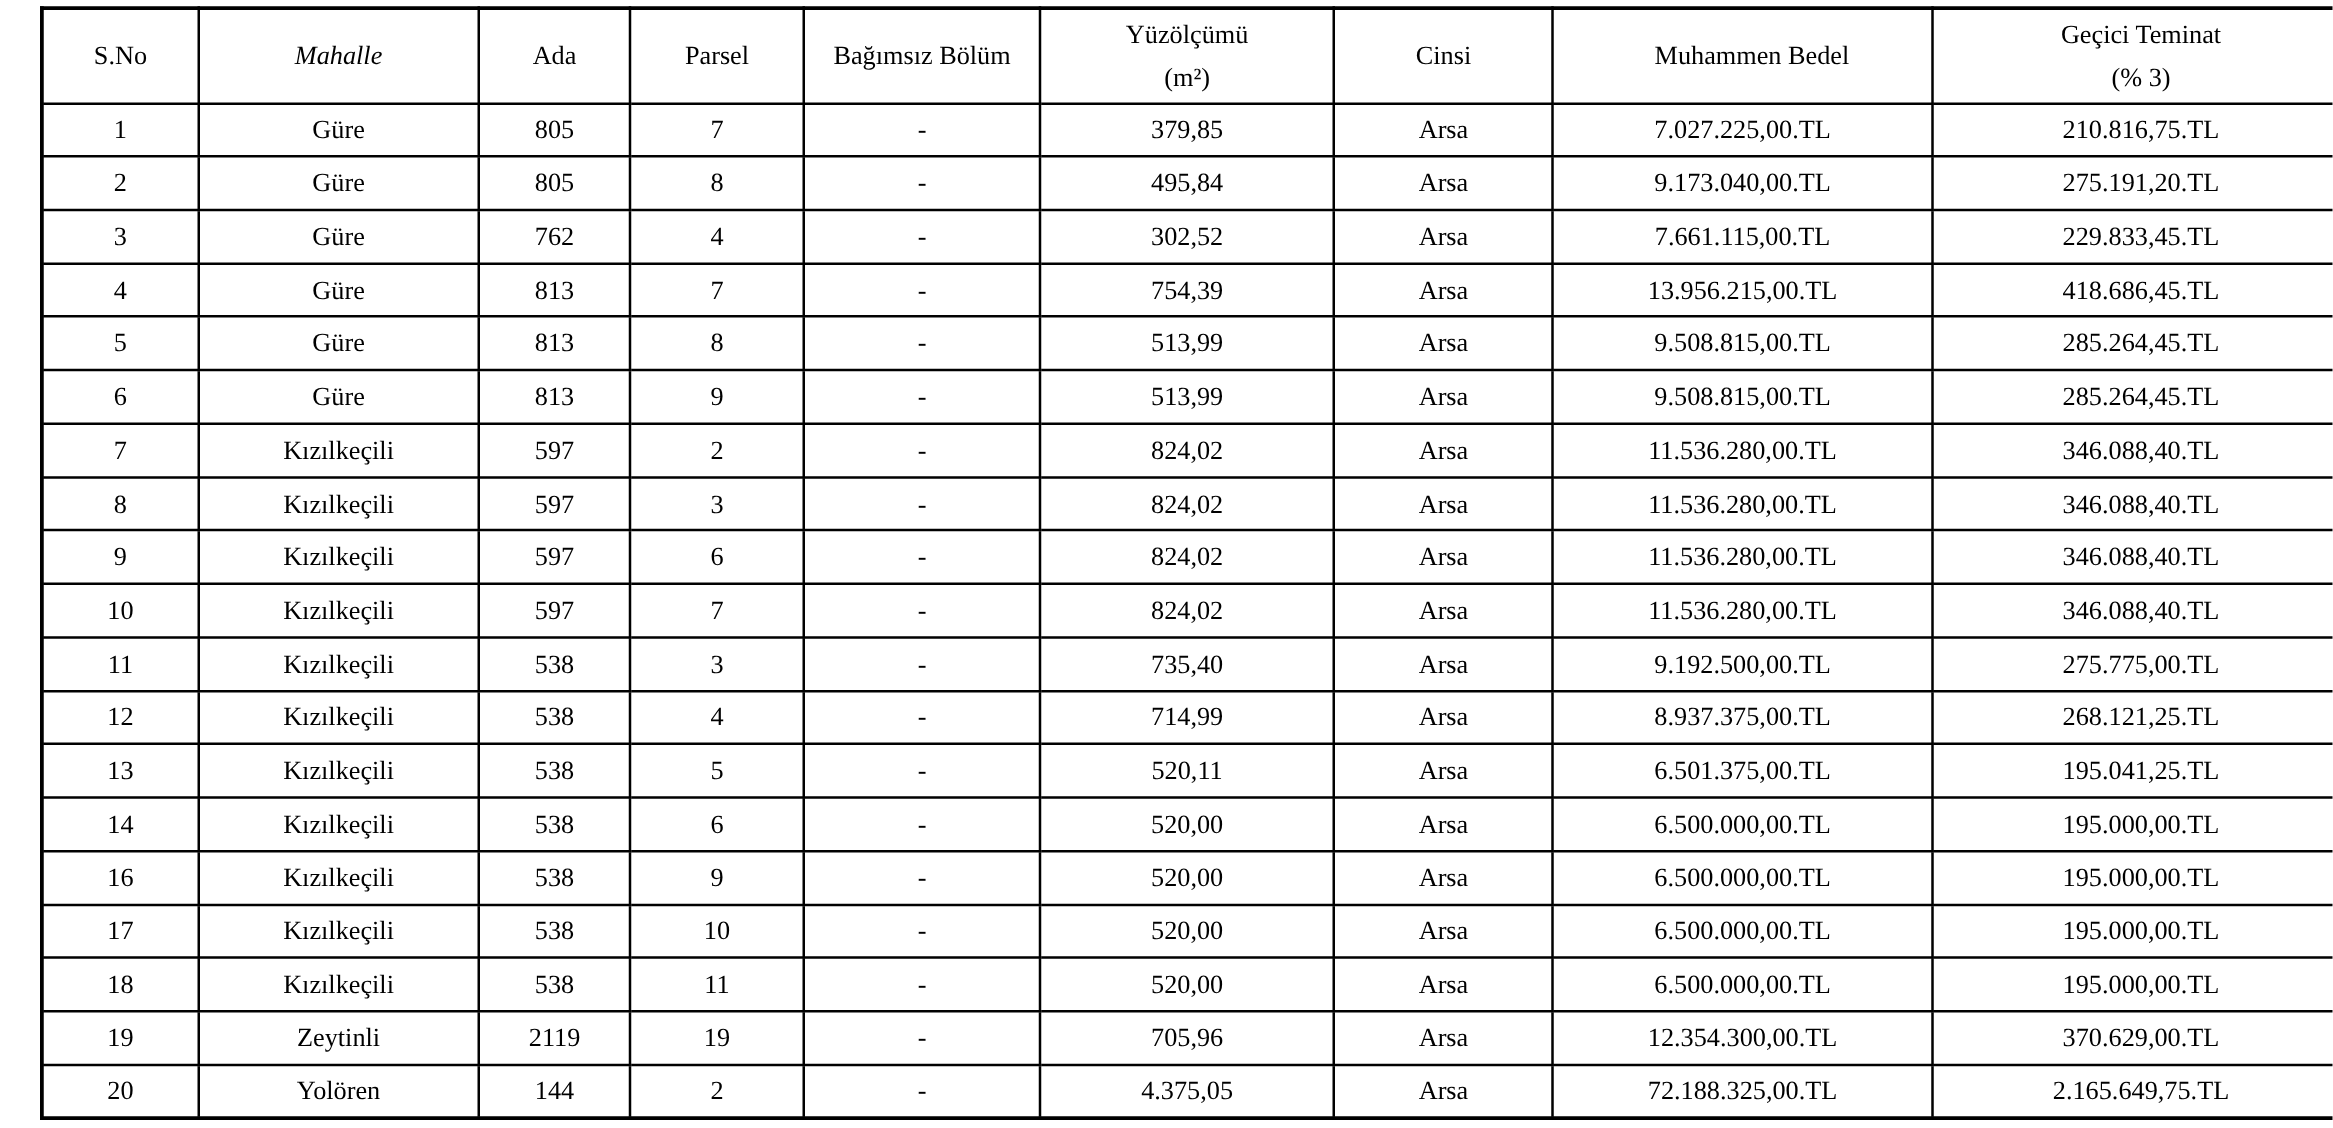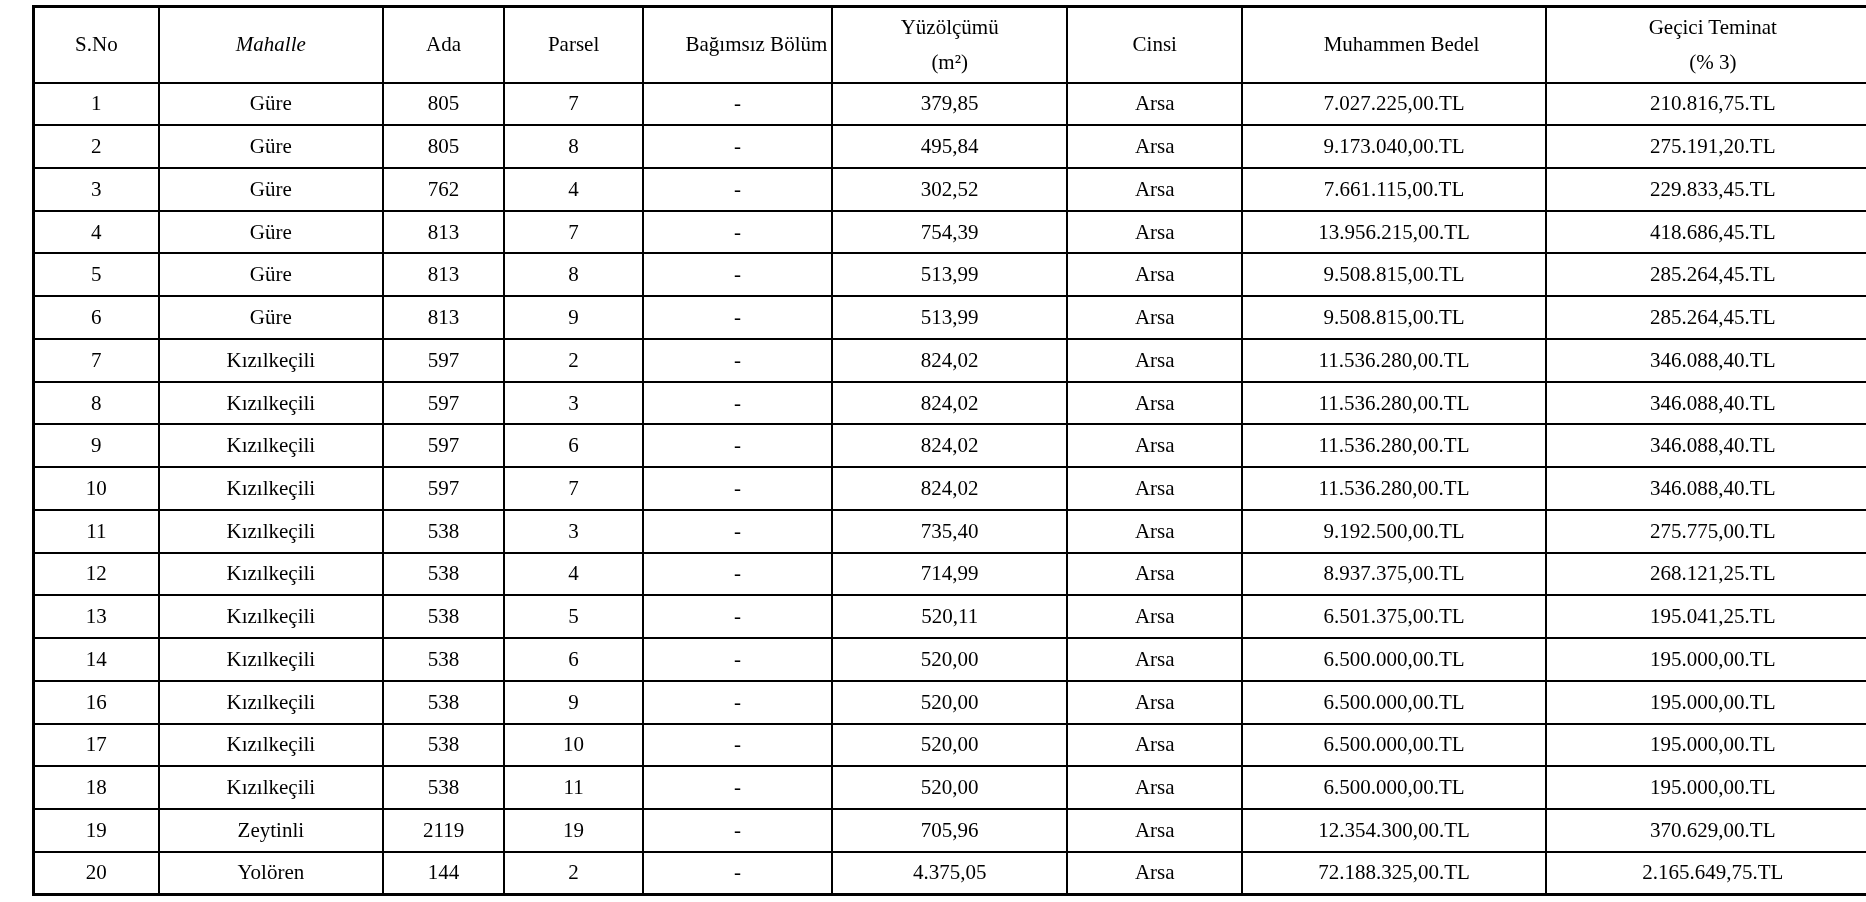--- a/index.html
+++ b/index.html
@@ -48,21 +48,21 @@
           </th>
           <th style="width: 12.3%; font-style: italic;">
             <div class="hline">Mahalle</div>
           </th>
           <th style="width: 6.4%;">
             <div class="hline">Ada</div>
           </th>
           <th style="width: 7.4%;">
             <div class="hline">Parsel</div>
           </th>
-          <th style="width: 10.3%; text-align: right;">
+          <th style="width: 10.3%;">
             <div class="hline">Bağımsız Bölüm</div>
           </th>
           <th style="width: 12.9%; text-align: center;">
             <div class="hline">Yüzölçümü</div>
             <div class="hline">(m²)</div>
           </th>
           <th style="width: 9.5%;">
             <div class="hline">Cinsi</div>
           </th>
           <th style="width: 16%; padding-left: 19px;">

